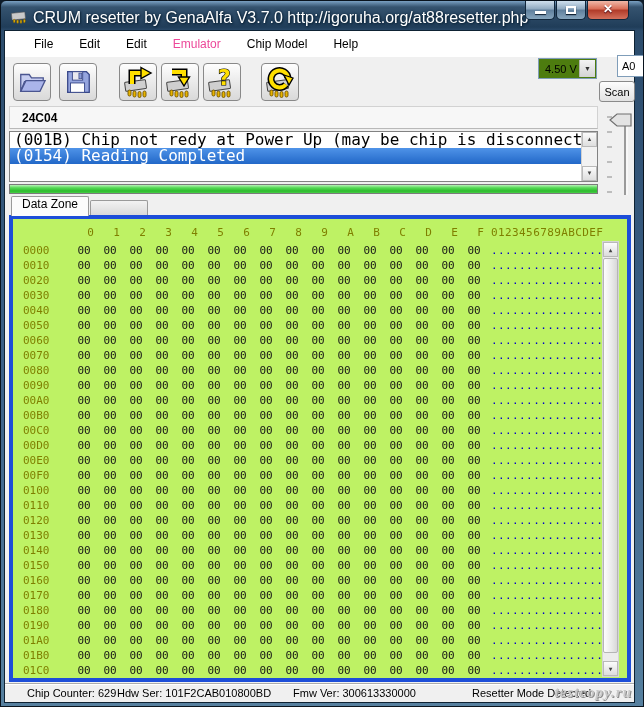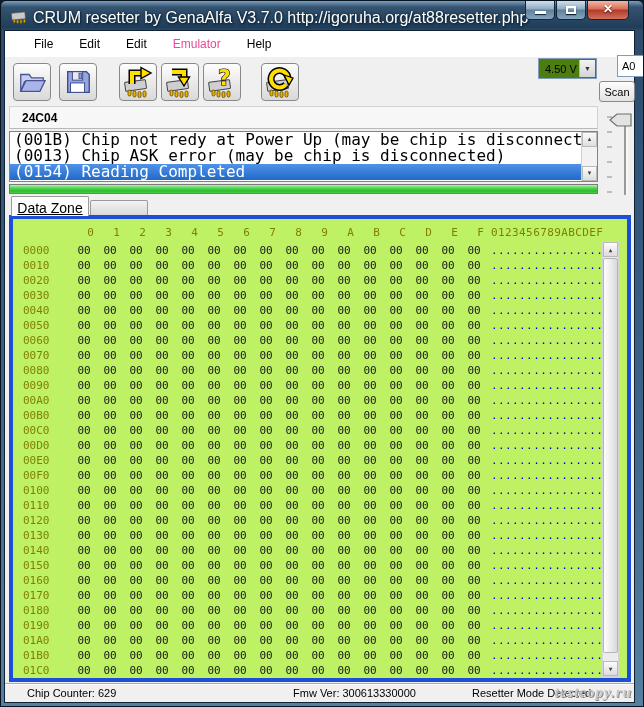--- a/index.html
+++ b/index.html
@@ -63,21 +63,21 @@
   .log-line { height:16px; line-height:16px; font-family:"DejaVu Sans Mono", monospace; font-size:16px;
     padding-left:4px; white-space:nowrap; color:#000; margin-right:16px; }
   .log-line.selected { background:linear-gradient(180deg,#4f93e8,#2268c8); color:#fff; margin-right:16px; }
   .log-scroll { position:absolute; right:0; top:0; bottom:0; width:16px; background:#f2f2f2; border-left:1px solid #d0d0d0; }
   .sarrow { position:absolute; left:0; width:15px; height:15px; background:linear-gradient(180deg,#fbfbfb,#dedede);
     border:1px solid #b9b9b9; font-size:6px; color:#444; text-align:center; line-height:13px; }
 
   .progress { position:absolute; left:4px; top:153px; width:589px; height:10px; border:1px solid #7a7a7a;
     background:linear-gradient(180deg,#b9f2b9 0,#56d956 35%,#2cbb2c 75%,#48cf48 100%); }
 
-  .tab { position:absolute; font-size:14px; display:flex; align-items:flex-end; justify-content:center;text-decoration:underline; }
+  .tab { position:absolute; font-size:12px; display:flex; align-items:flex-start; justify-content:center; }
   .tab.active { left:6px; top:165px; width:78px; height:20px; background:#fcfcfc;
     border:1px solid #9a9a9a; border-bottom:none; border-radius:2px 2px 0 0; z-index:3; }
   .tab.inactive { left:85px; top:169px; width:58px; height:16px;
     background:linear-gradient(180deg,#f2f2f2,#d8d8d8); border:1px solid #9a9a9a; border-bottom:none;
     border-radius:2px 2px 0 0; z-index:1; }
 
   .hexpanel { position:absolute; left:4px; top:184px; width:622px; height:467px; background:#bef264;
     border:4px solid #1d4ed8; overflow:hidden; z-index:2;
     font-family:"DejaVu Sans Mono", monospace; font-size:11px; }
   .hex-row { position:relative; height:15px; line-height:15px; white-space:nowrap; }
@@ -130,20 +130,21 @@
     </div>
   </div>
 
   <div class="client">
 
     <div class="menubar">
         <div class="menu-item">File</div>
         <div class="menu-item">Edit</div>
         <div class="menu-item">Edit</div>
         <div class="menu-item disabled">Emulator</div>
+        <div class="menu-item">Chip Model</div>
         <div class="menu-item">Help</div>
       </div>
 
     <div class="toolbar">
       <div class="tbtn" style="left:8px">
         <svg width="30" height="30" viewBox="0 0 32 32">
           <path d="M4 26 V8 h9 l2.5 3.5 H28 v4 H8 Z" fill="#c6cdf0" stroke="#4a5590" stroke-width="1.4"></path>
           <path d="M4 26 l5.5 -11.5 H30 L24.5 26 Z" fill="#aab4ea" stroke="#4a5590" stroke-width="1.4"></path>
         </svg>
       </div>
@@ -240,21 +241,20 @@
           <line x1="3" y1="55" x2="8" y2="55"></line>
         <line x1="3" y1="70" x2="8" y2="70"></line>
           <line x1="3" y1="85" x2="8" y2="85"></line>
       </g>
       <polygon points="6,13 13,7 27,7 27,19 13,19" fill="#e3e3e3" stroke="#6f6f6f" stroke-width="1.2"></polygon>
     </svg>
 
     <div class="logbox">
       <div id="log-lines">
           <div class="log-line">(001B) Chip not redy at Power Up (may be chip is disconnected)</div>
-          <div class="log-line">(0013) Chip ASK error (may be chip is disconnected)</div>
           <div class="log-line selected">(0154) Reading Completed</div>
         </div>
       <div class="log-scroll">
         <div class="sarrow" style="top:0">▲</div>
         <div class="sarrow" style="bottom:0">▼</div>
       </div>
     </div>
 
     <div class="progress"></div>
 
@@ -305,19 +305,20 @@
         </div>
       <div class="vscroll">
         <div class="vbtn" style="top:0">▲</div>
         <div class="vthumb"></div>
         <div class="vbtn" style="bottom:0">▼</div>
       </div>
     </div>
 
     <div class="statusbar">
       <span class="st" style="left:22px">Chip Counter: 629</span>
+      <span class="st" style="left:112px">Hdw Ser: 101F2CAB010800BD</span>
       <span class="st" style="left:288px">Fmw Ver: 300613330000</span>
       <span class="st" style="left:467px">Resetter Mode Detected</span>
       <span class="watermark">testcopy.ru</span>
     </div>
 
   </div>
 </div>
 
 </body></html>

